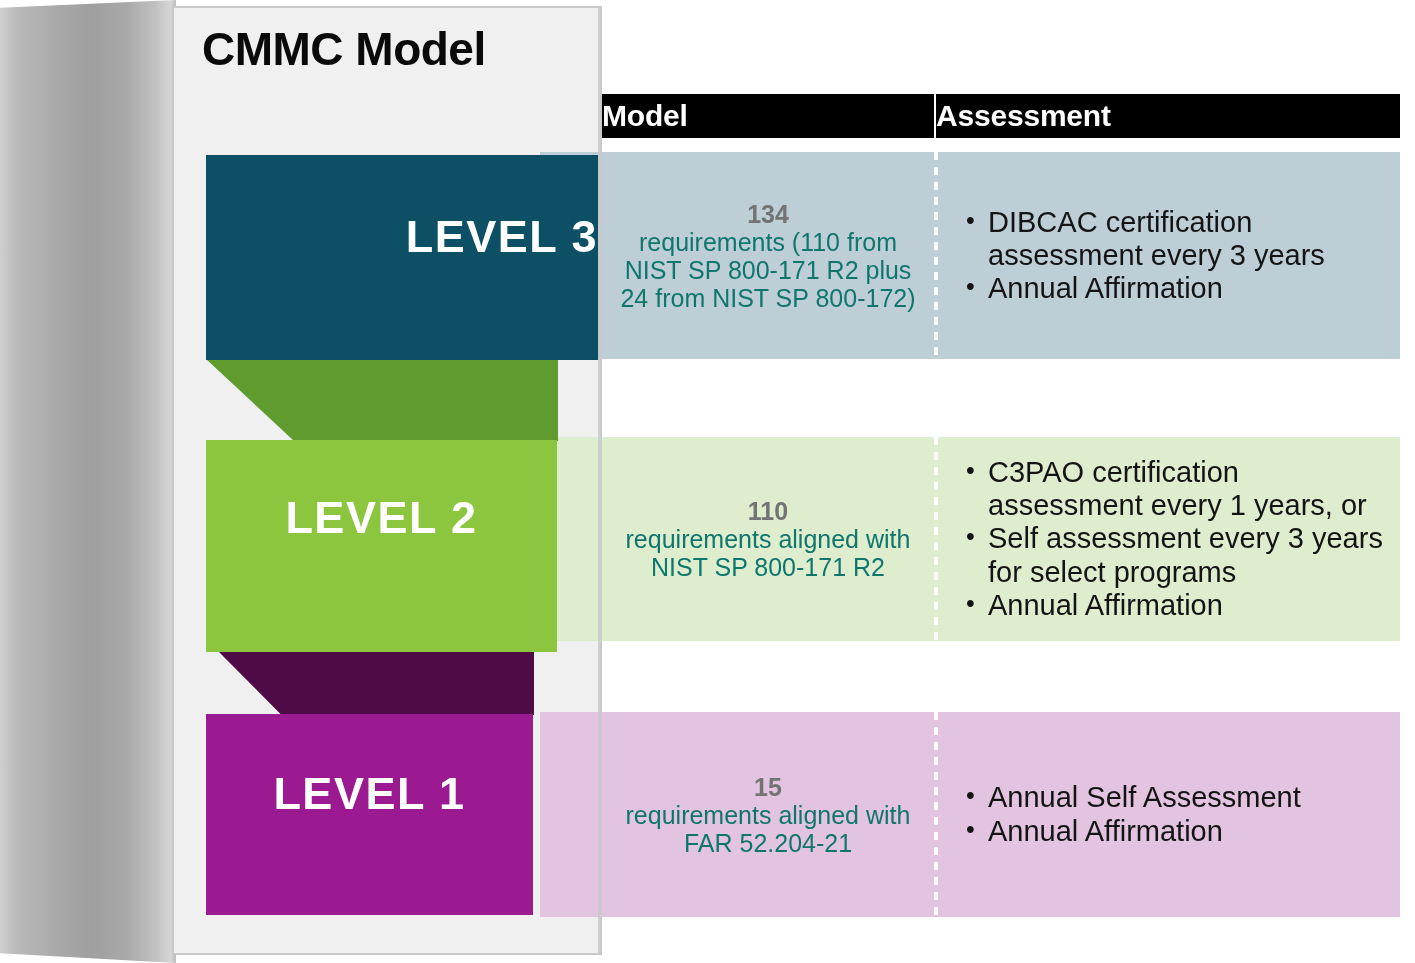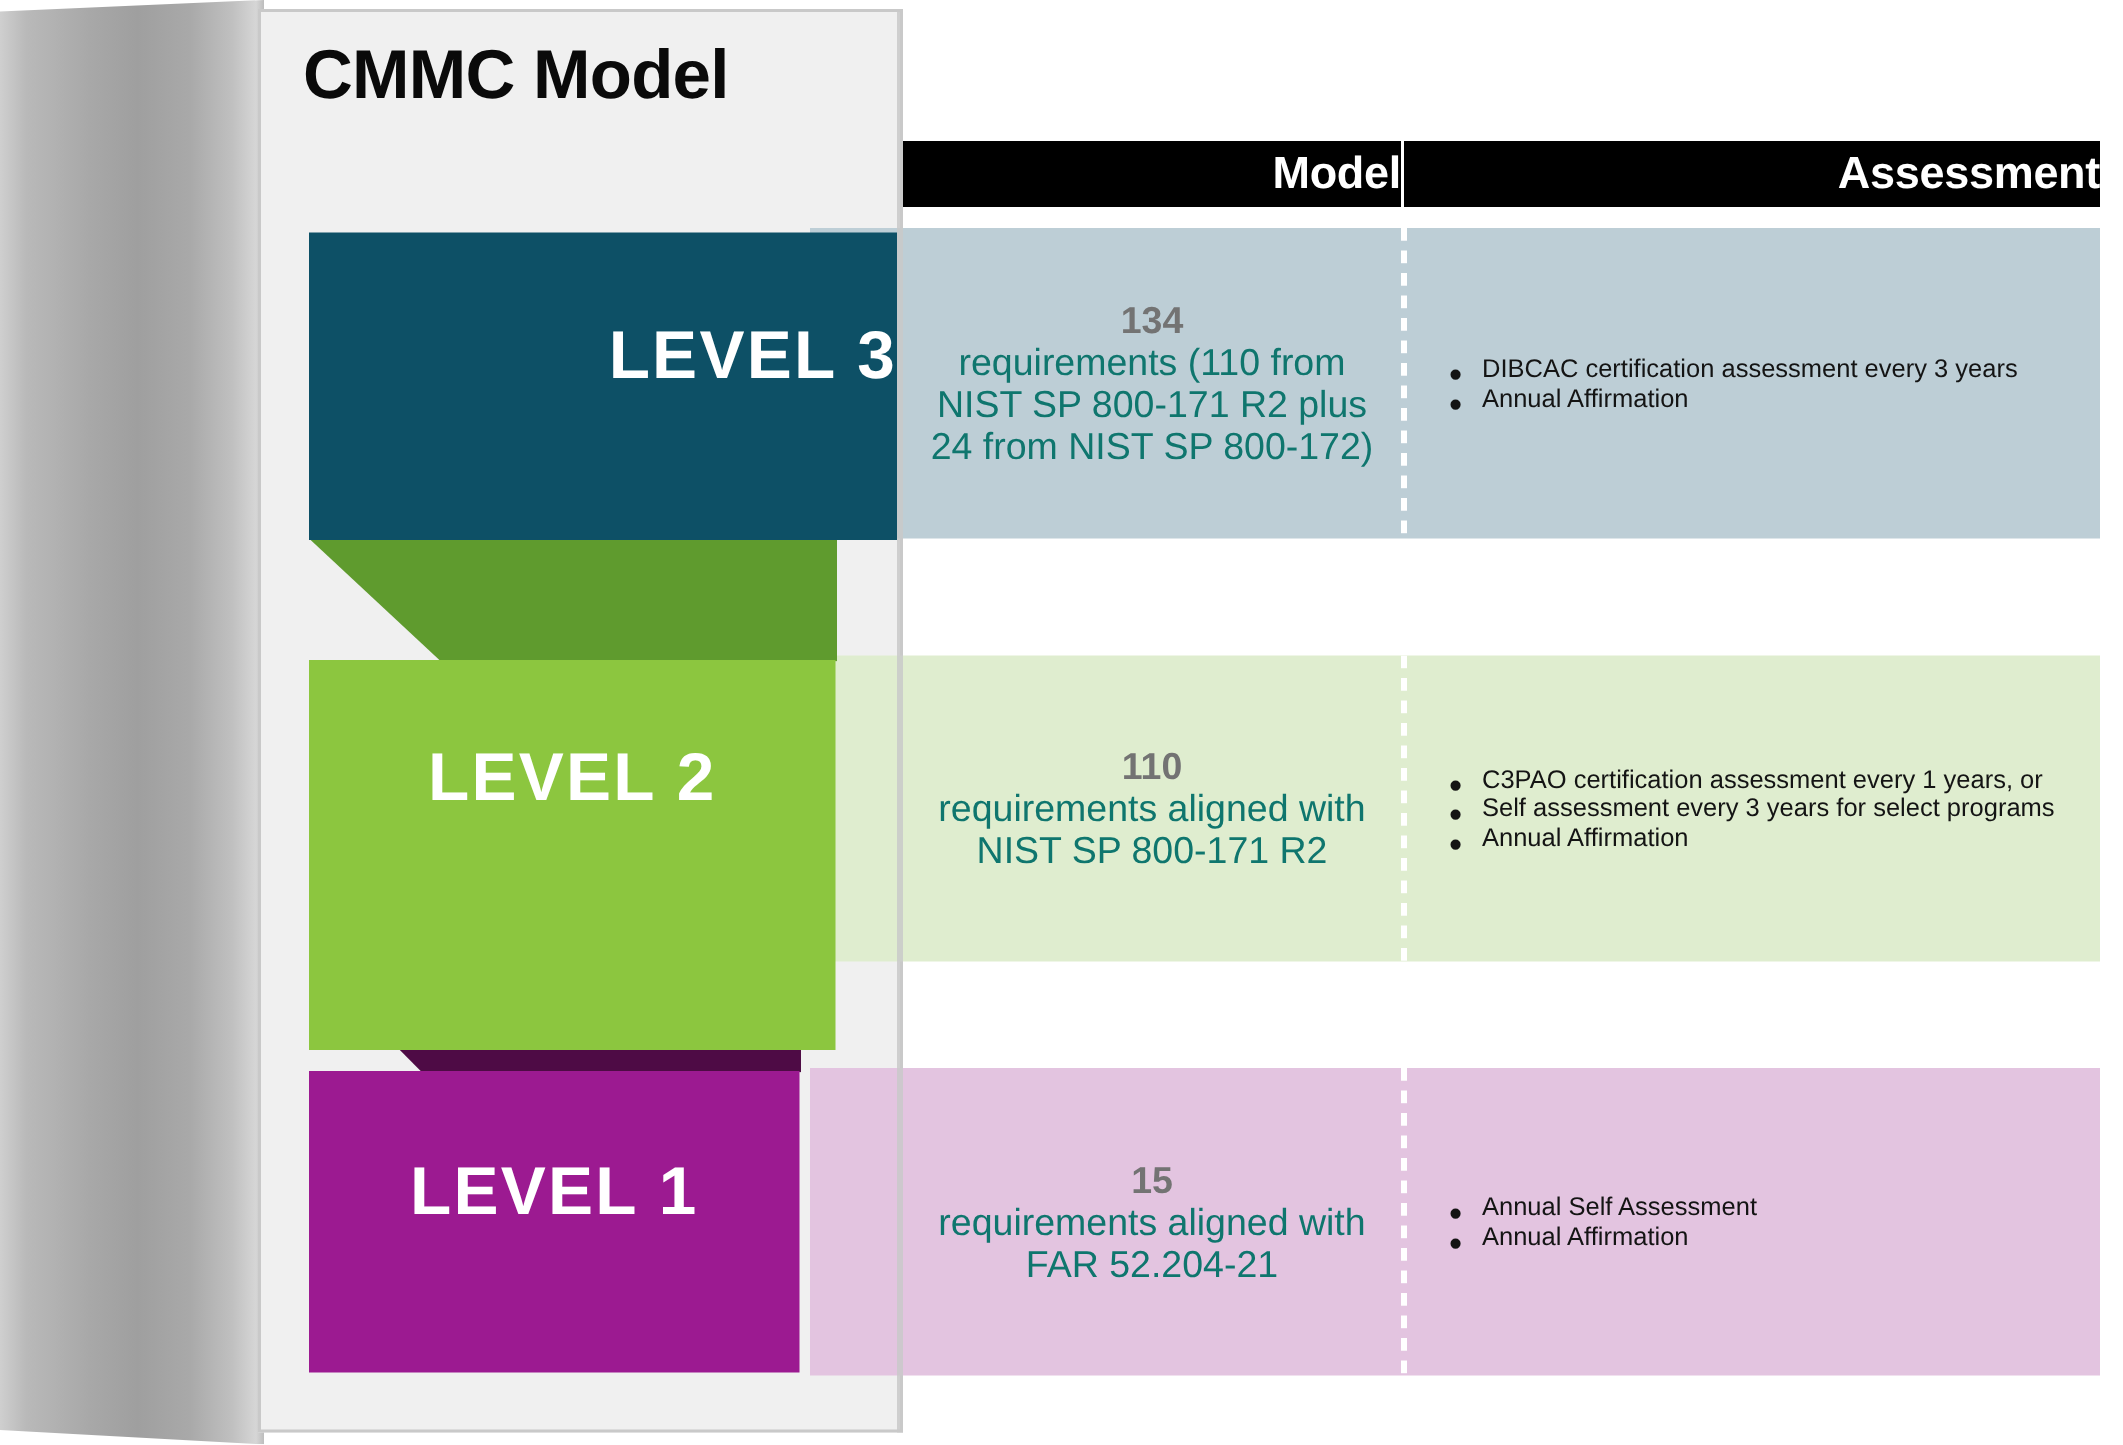--- a/index.html
+++ b/index.html
@@ -81,21 +81,21 @@
     height: 44px;
     background: #000000;
     z-index: 20;
     display: flex;
     align-items: center;
   }
   .hdr-cell {
     color: #ffffff;
     font-size: 30px;
     font-weight: bold;
-    text-align: right;
+    text-align: left;
     letter-spacing: -0.2px;
   }
   .hdr-cell.model { width: 332px; }
   .hdr-sep { width: 2px; height: 44px; background: #ffffff; }
   .hdr-cell.assess { width: 464px; }
 
   
   .lvlblock {
     position: absolute;
     z-index: 30;
@@ -108,21 +108,21 @@
     font-weight: bold;
     font-size: 45px;
     letter-spacing: 1.5px;
     white-space: nowrap;
   }
 
   #blk3 { left: 206px; top: 155px; width: 392px; height: 205px;
           background: #0d5066; justify-content: flex-end; }
   #blk3 .lbl { margin-top: 56px; }
 
-  #blk2 { left: 206px; top: 440px; width: 351px; height: 260px;
+  #blk2 { left: 206px; top: 440px; width: 351px; height: 212px;
           background: #8cc63f; justify-content: center; }
   #blk2 .lbl { margin-top: 52px; }
 
   #blk1 { left: 206px; top: 714px; width: 327px; height: 201px;
           background: #9c1a91; }
   #blk1 .lbl { margin-top: 54px; }
 
   
   .conn { position: absolute; z-index: 28; }
   #conn32 {
@@ -187,21 +187,21 @@
     padding-left: 24px;
     box-sizing: border-box;
   }
   .cell-assess ul {
     margin: 0;
     padding-left: 26px;
     list-style: none;
   }
   .cell-assess li {
     position: relative;
-    font-size: 17px;
+    font-size: 29px;
     color: #141414;
     line-height: 1.14;
     margin: 0;
   }
   .cell-assess li::before {
     content: "\2022";
     position: absolute;
     left: -22px;
     top: 0;
     font-size: 25px;

